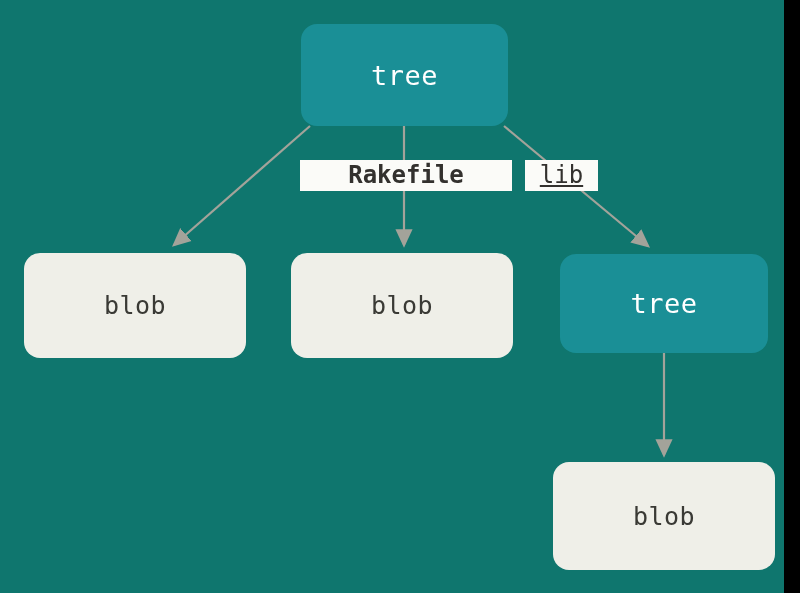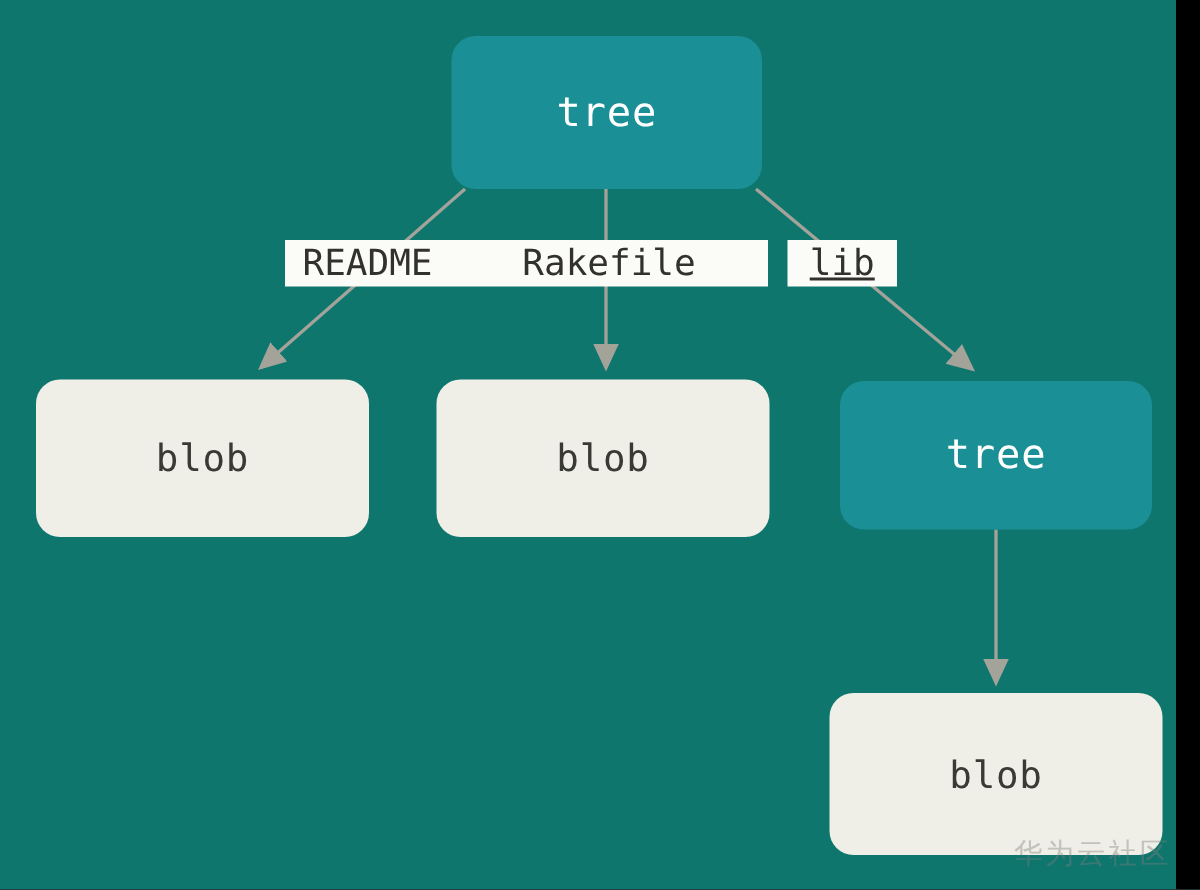--- a/index.html
+++ b/index.html
@@ -104,22 +104,20 @@
   </div>
 
   <div class="node node-tree" style="left:560px; top:254px; width:208px; height:99px;">
     <span>tree</span>
   </div>
 
   <div class="node node-blob" style="left:553px; top:462px; width:222px; height:108px;">
     <span>blob</span>
   </div>
 
-  <div class="edge-label" style="left:190px; top:160px; width:110px;">README</div>
 
-  <div class="edge-label" style="left:300px; top:160px; width:212px; justify-content:center;">Rakefile</div>
+  <div class="edge-label" style="left:300px; top:160px; width:212px; justify-content:center;font-weight:bold;">Rakefile</div>
 
   <div class="edge-label" style="left:525px; top:160px; width:73px;text-decoration:underline;">lib</div>
 
 
-  <div class="watermark" style="left:676px; top:556px;">华为云社区</div>
 
 </div>
 
 </body></html>

